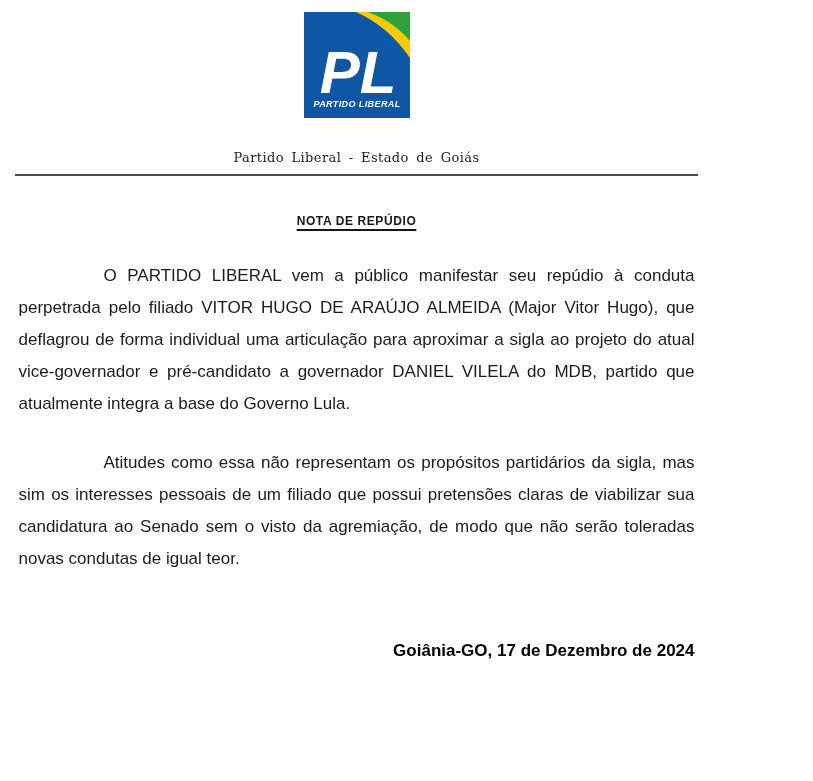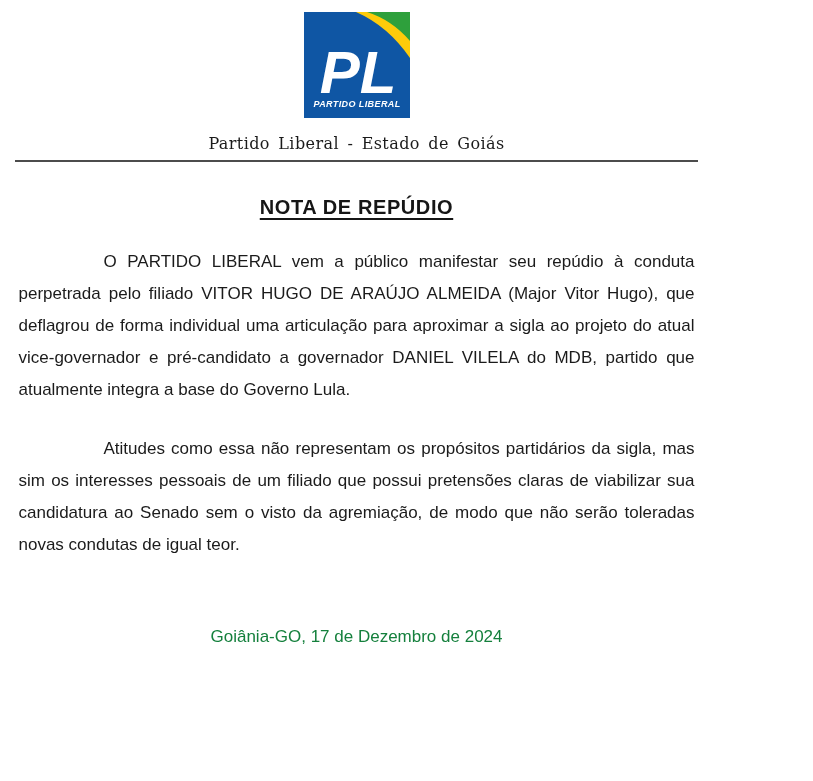--- a/index.html
+++ b/index.html
@@ -22,41 +22,41 @@
   }
   .logo-wrap {
     padding-top: 12px;
     line-height: 0;
   }
   .logo-wrap svg {
     width: 106px;
     height: 106px;
   }
   .org-line {
-    margin-top: 15px;
+    margin-top: 29px;
     font-family: "DejaVu Serif", "Liberation Serif", serif;
-    font-size: 16px;
+    font-size: 13px;
     line-height: 22px;
     color: #1b1b1b;
     letter-spacing: 0.4px;
     word-spacing: 3px;
   }
   .rule {
     border: none;
     border-top: 2px solid #4c4c4c;
     margin: 5px 15px 0 15px;
   }
   .content {
     width: 676px;
     margin: 0 auto;
   }
   .title {
     margin: 32px 0 0 0;
     text-align: center;
-    font-size: 20px;
+    font-size: 12px;
     line-height: 26px;
     font-weight: bold;
     letter-spacing: 0.6px;
     color: #161616;
     text-decoration: underline;
     text-decoration-thickness: 2px;
     text-underline-offset: 4px;
   }
   .body-text {
     margin-top: 26px;
@@ -69,22 +69,23 @@
     text-indent: 85px;
     color: #1b1b1b;
   }
   .para:last-of-type {
     margin-bottom: 0;
   }
   .dateline {
     margin-top: 60px;
     font-size: 17px;
     line-height: 32px;
-    text-align: center;
-    color: #15803d;
+    text-align: right;
+    color: #000000;
+    font-weight: bold;
   }
 </style>
 </head>
 <body>
 
 <div class="page">
 
   <header class="doc-header">
     <div class="logo-wrap">
       <svg viewBox="0 0 106 106" xmlns="http://www.w3.org/2000/svg">

